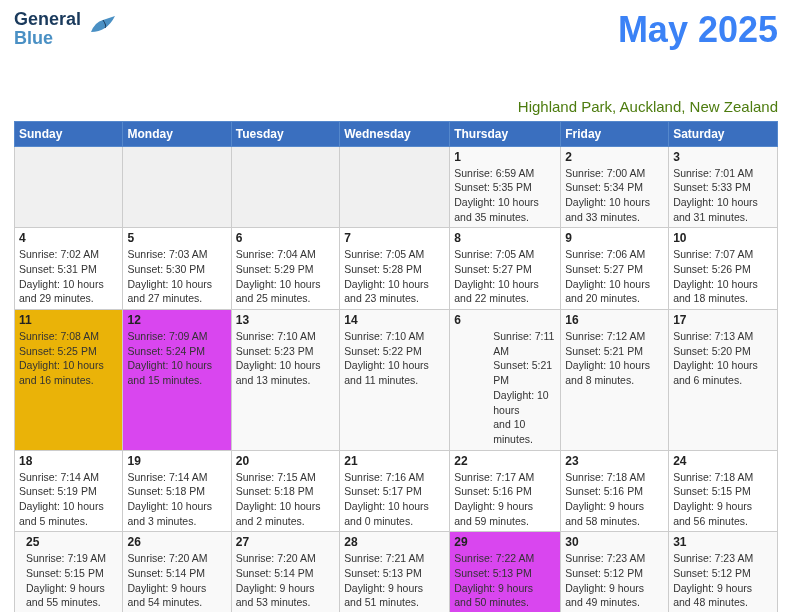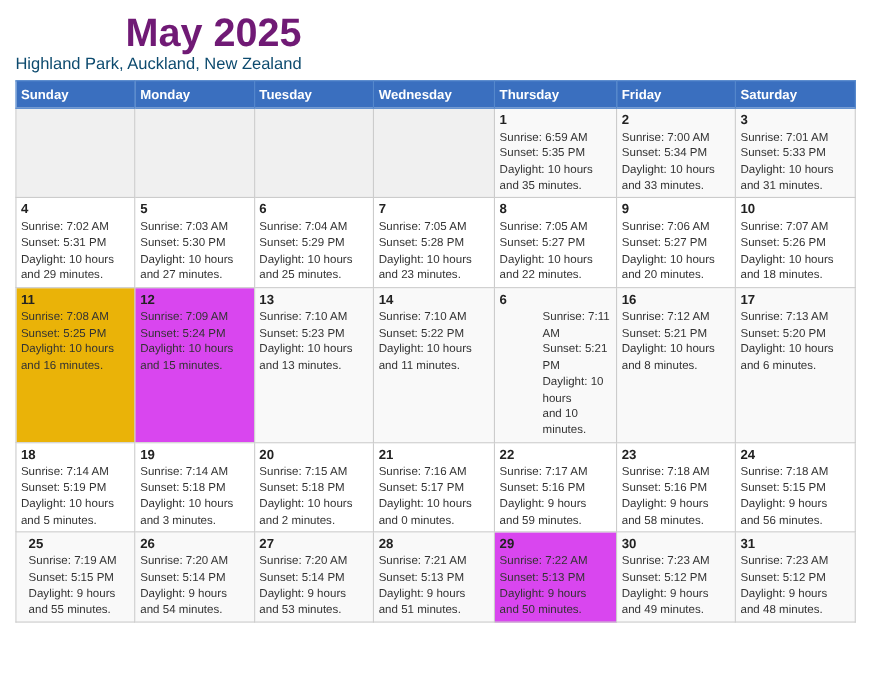--- a/index.html
+++ b/index.html
@@ -25,26 +25,27 @@
       display: flex;
       flex-direction: column;
       align-items: flex-start;
     }
     .header-right {
       text-align: right;
     }
     .month-title {
       font-size: 36px;
       font-weight: bold;
-      color: #701a75;
+      color: #3b82f6;
       line-height: 1.1;
     }
     .location {
       font-size: 15px;
-      color: #0c4a6e;
+      color: #4d7c0f;
+      margin-top: 48px;
     }
     table {
       width: 100%;
       border-collapse: collapse;
       font-size: 11px;
     }
     thead tr th {
       background: #3a6fbf;
       color: #fff;
       padding: 5px 4px;
@@ -81,20 +82,32 @@
     }
     tbody tr td.shaded {
       background: #f0f0f0;
     }
   </style>
 </head>
 <body>
 
 <div class="page">
   <div class="header">
+    <div class="logo">
+      <div style="display:flex;align-items:center;gap:2px;">
+        <div style="display:flex;flex-direction:column;line-height:1.05;">
+          <span style="font-size:18px;font-weight:bold;color:#1a3a5c;">General</span>
+          <span style="font-size:18px;font-weight:bold;color:#4a90c4;">Blue</span>
+        </div>
+        <svg width="32" height="26" viewBox="0 0 32 26" style="margin-left:2px;margin-top:-4px;">
+          <path d="M6,18 Q10,8 18,6 Q24,4 30,2 Q26,10 20,14 Q14,18 6,18Z" fill="#4a90c4"></path>
+          <path d="M18,6 Q22,12 20,14" fill="none" stroke="#1a3a5c" stroke-width="1"></path>
+        </svg>
+      </div>
+    </div>
     <div class="header-right">
       <div class="month-title">May 2025</div>
       <div class="location">Highland Park, Auckland, New Zealand</div>
     </div>
   </div>
 
   <table>
     <thead>
       <tr id="thead-row">
           <th>Sunday</th>

